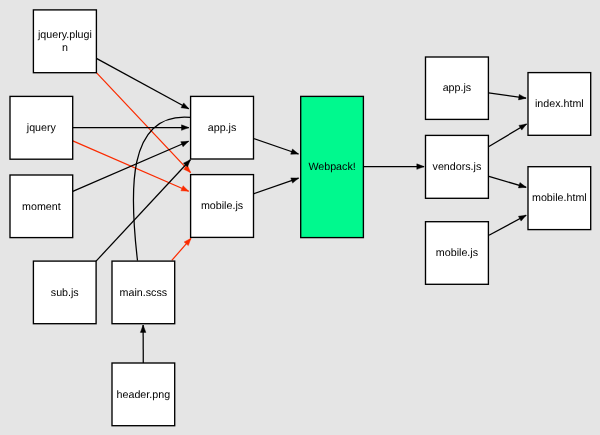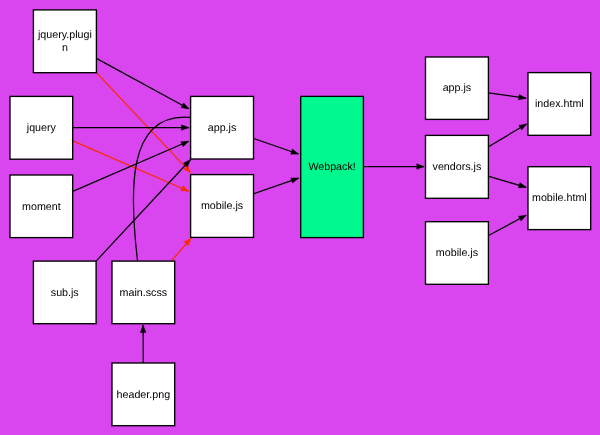--- a/index.html
+++ b/index.html
@@ -13,21 +13,21 @@
     width: 600px;
     height: 435px;
     overflow: hidden;
     font-family: "Liberation Sans", sans-serif;
   }
   #canvas {
     will-change: transform;
     position: relative;
     width: 600px;
     height: 435px;
-    background: #d946ef;
+    background: #e5e5e5;
     overflow: hidden;
   }
   svg.diagram {
     position: absolute;
     left: 0;
     top: 0;
     width: 600px;
     height: 435px;
     display: block;
     shape-rendering: geometricPrecision;

